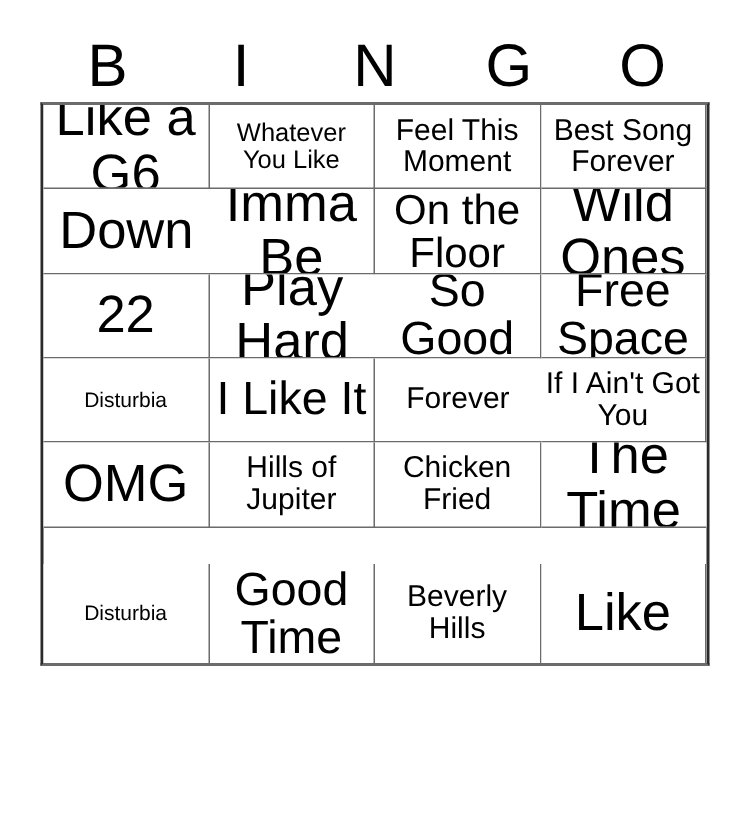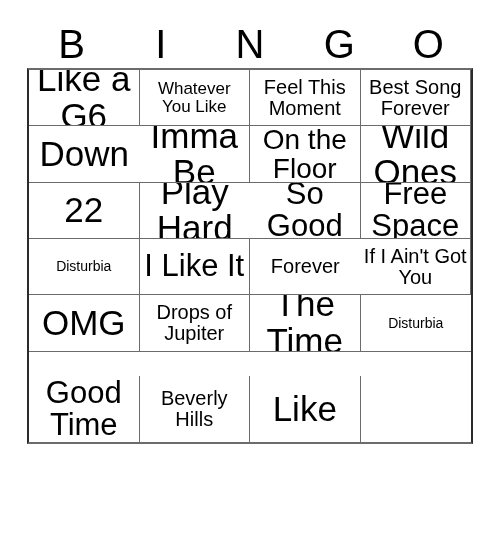--- a/index.html
+++ b/index.html
@@ -159,21 +159,24 @@
     <div class="cell">
         <span class="cell-text fs-s">Forever</span>
       </div>
     <div class="cell">
         <span class="cell-text fs-s">If I Ain't Got You</span>
       </div>
     <div class="cell">
         <span class="cell-text fs-xxl">OMG</span>
       </div>
     <div class="cell">
-        <span class="cell-text fs-s">Drops of Jupiter</span>
+        <span class="cell-text fs-s">Hills of Jupiter</span>
+      </div>
+    <div class="cell">
+        <span class="cell-text fs-s">Chicken Fried</span>
       </div>
 
     <div class="cell">
         <span class="cell-text fs-xxl">The Time</span>
       </div>
     <div class="cell">
         <span class="cell-text fs-xxs">Disturbia</span>
       </div>
     <div class="cell">
         <span class="cell-text fs-xl">Good Time</span>

